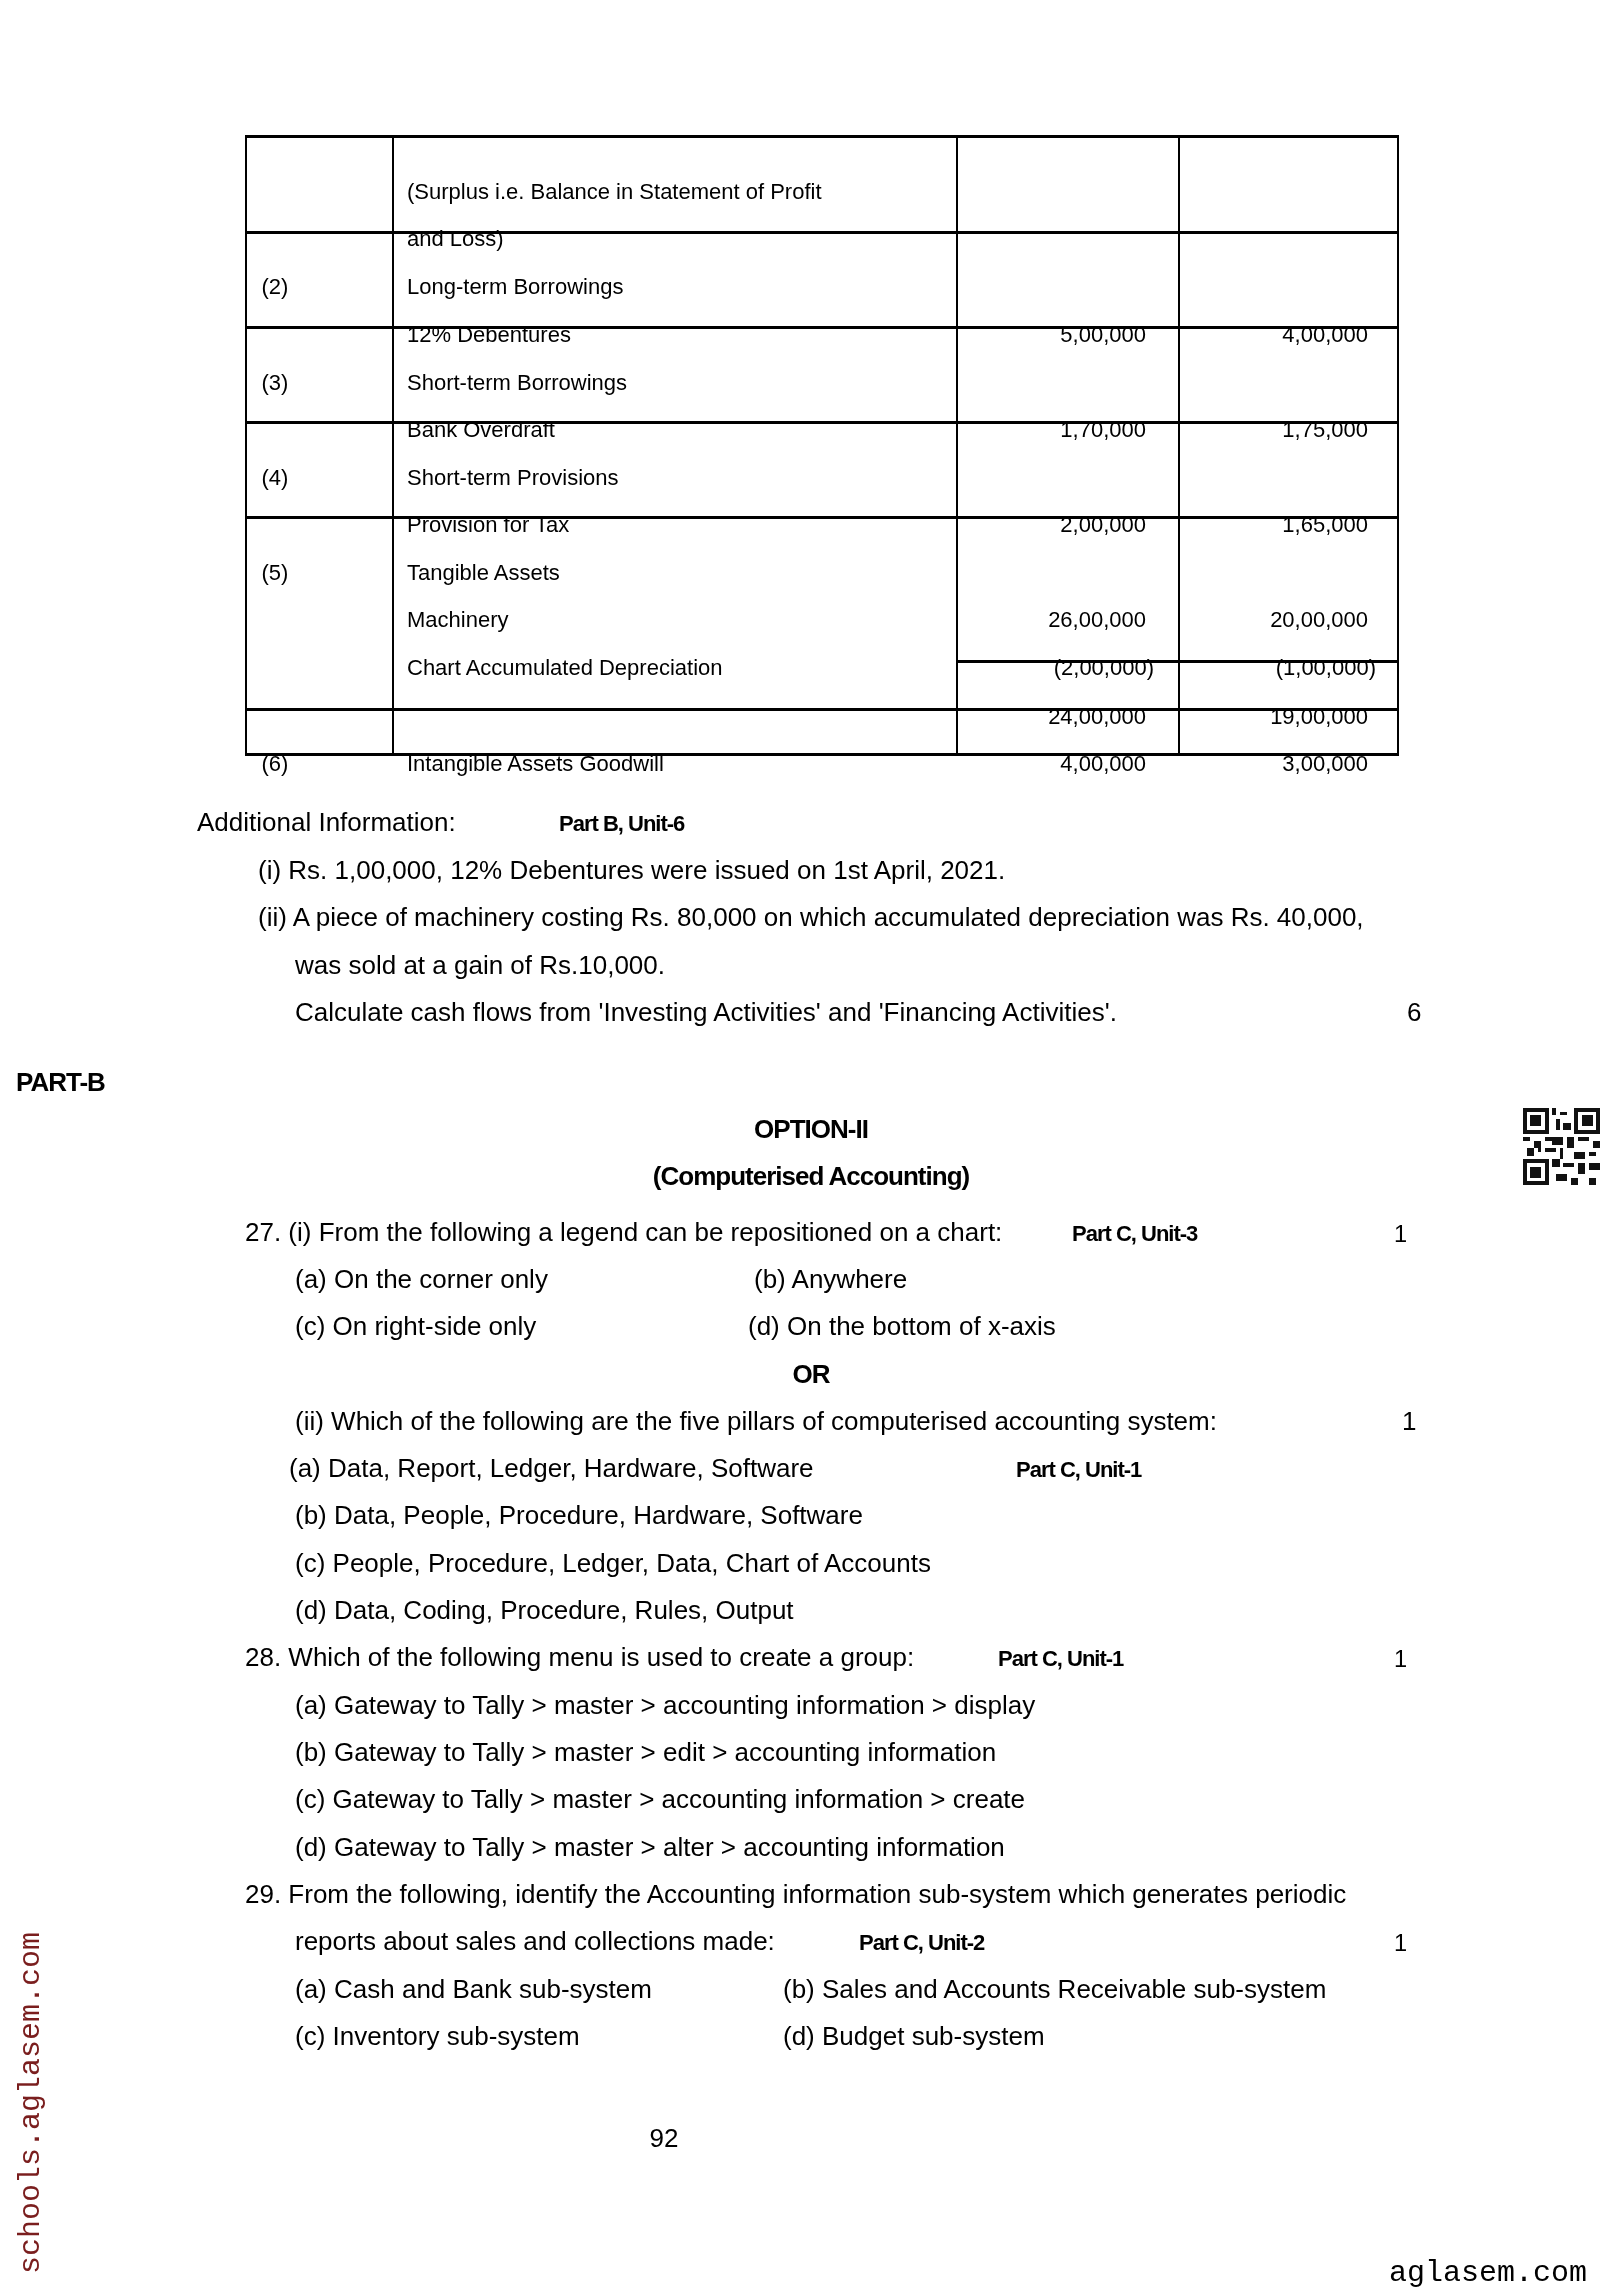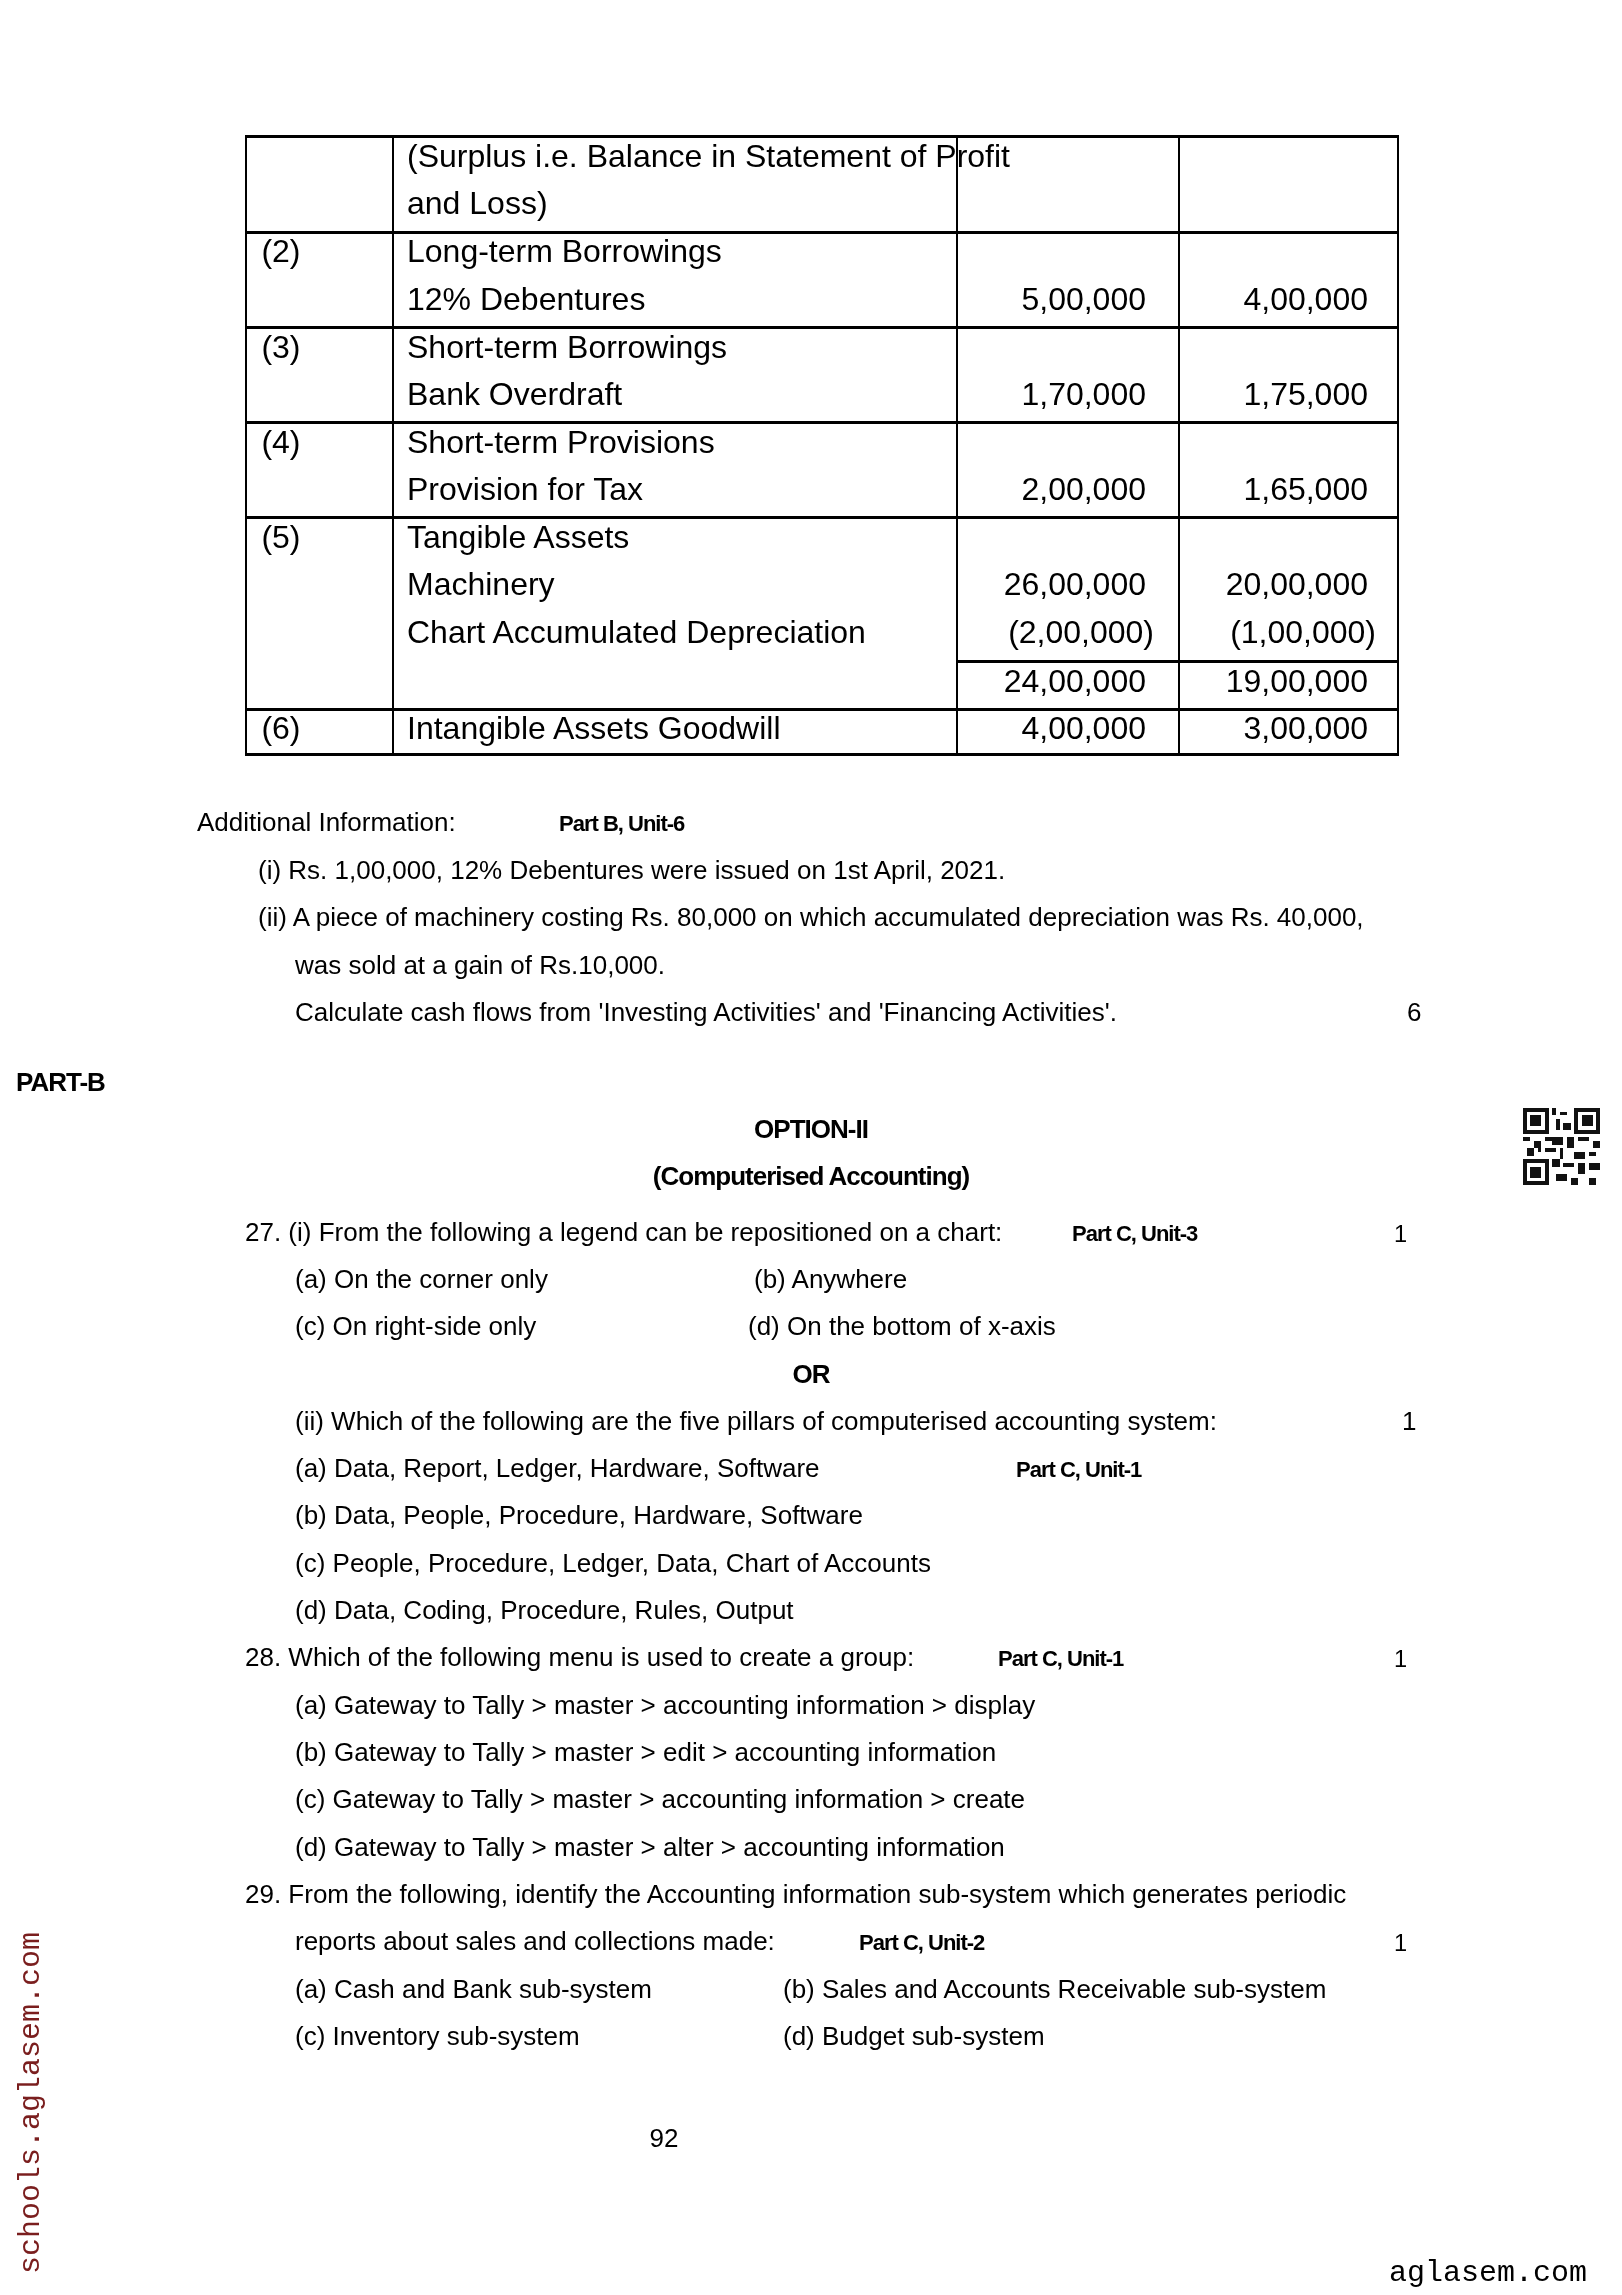--- a/index.html
+++ b/index.html
@@ -6,21 +6,21 @@
   body { width:1622px; height:2295px; position:relative; overflow:hidden;
          font-family:"Liberation Sans", sans-serif; color:#000; }
   .abs { position:absolute; white-space:nowrap; }
   .t { font-size:26px; line-height:26px; }
   .b { font-weight:bold; letter-spacing:-1px; }
   .tag { font-size:22px; font-weight:bold; letter-spacing:-1px; }
   
   .tbl { position:absolute; left:245px; top:135px; width:1154px; height:620px; }
   .hl { position:absolute; height:2.6px; background:#000; }
   .vl { position:absolute; width:2px; background:#000; }
-  .cell { position:absolute; font-size:32px; line-height:26px; white-space:nowrap; }
+  .cell { position:absolute; font-size:22px; line-height:26px; white-space:nowrap;margin-top:36px; }
   .num { text-align:right; }
   .qr { position:absolute; left:1523px; top:1108px; width:77px; height:77px; }
   .wm-left { position:absolute; left:-152px; top:2074px; transform:rotate(-90deg);
              font-family:"Liberation Mono", monospace; font-size:30px; color:#7a1e1e; width:366px; }
   .wm-right { position:absolute; left:1389px; top:2256px; font-family:"Liberation Mono", monospace;
               font-size:30px; color:#000; }
 </style>
 </head>
 <body>
 
@@ -133,21 +133,21 @@
 <div class="abs t" style="left:245px;top:1219px;">27. (i) From the following a legend can be repositioned on a chart:</div>
 <div class="abs tag" style="left:1072px;top:1221px;">Part C, Unit-3</div>
 <div class="abs t" style="left:1394px;top:1221px;font-size:23.6px;">1</div>
 <div class="abs t" style="left:295px;top:1266px;">(a) On the corner only</div>
 <div class="abs t" style="left:754px;top:1266px;">(b) Anywhere</div>
 <div class="abs t" style="left:295px;top:1313px;">(c) On right-side only</div>
 <div class="abs t" style="left:748px;top:1313px;">(d) On the bottom of x-axis</div>
 <div class="abs b t" style="left:0;width:1622px;text-align:center;top:1361px;">OR</div>
 <div class="abs t" style="left:295px;top:1408px;">(ii) Which of the following are the five pillars of computerised accounting system:</div>
 <div class="abs t" style="left:1402px;top:1408px;">1</div>
-<div class="abs t" style="left:295px;top:1455px;">(a) Data, Report, Ledger, Hardware, Software</div>
+<div class="abs t" style="left:289px;top:1455px;">(a) Data, Report, Ledger, Hardware, Software</div>
 <div class="abs tag" style="left:1016px;top:1457px;">Part C, Unit-1</div>
 <div class="abs t" style="left:295px;top:1502px;">(b) Data, People, Procedure, Hardware, Software</div>
 <div class="abs t" style="left:295px;top:1550px;">(c) People, Procedure, Ledger, Data, Chart of Accounts</div>
 <div class="abs t" style="left:295px;top:1597px;">(d) Data, Coding, Procedure, Rules, Output</div>
 
 <div class="abs t" style="left:245px;top:1644px;">28. Which of the following menu is used to create a group:</div>
 <div class="abs tag" style="left:998px;top:1646px;">Part C, Unit-1</div>
 <div class="abs t" style="left:1394px;top:1646px;font-size:23.6px;">1</div>
 <div class="abs t" style="left:295px;top:1692px;">(a) Gateway to Tally &gt; master &gt; accounting information &gt; display</div>
 <div class="abs t" style="left:295px;top:1739px;">(b) Gateway to Tally &gt; master &gt; edit &gt; accounting information</div>

